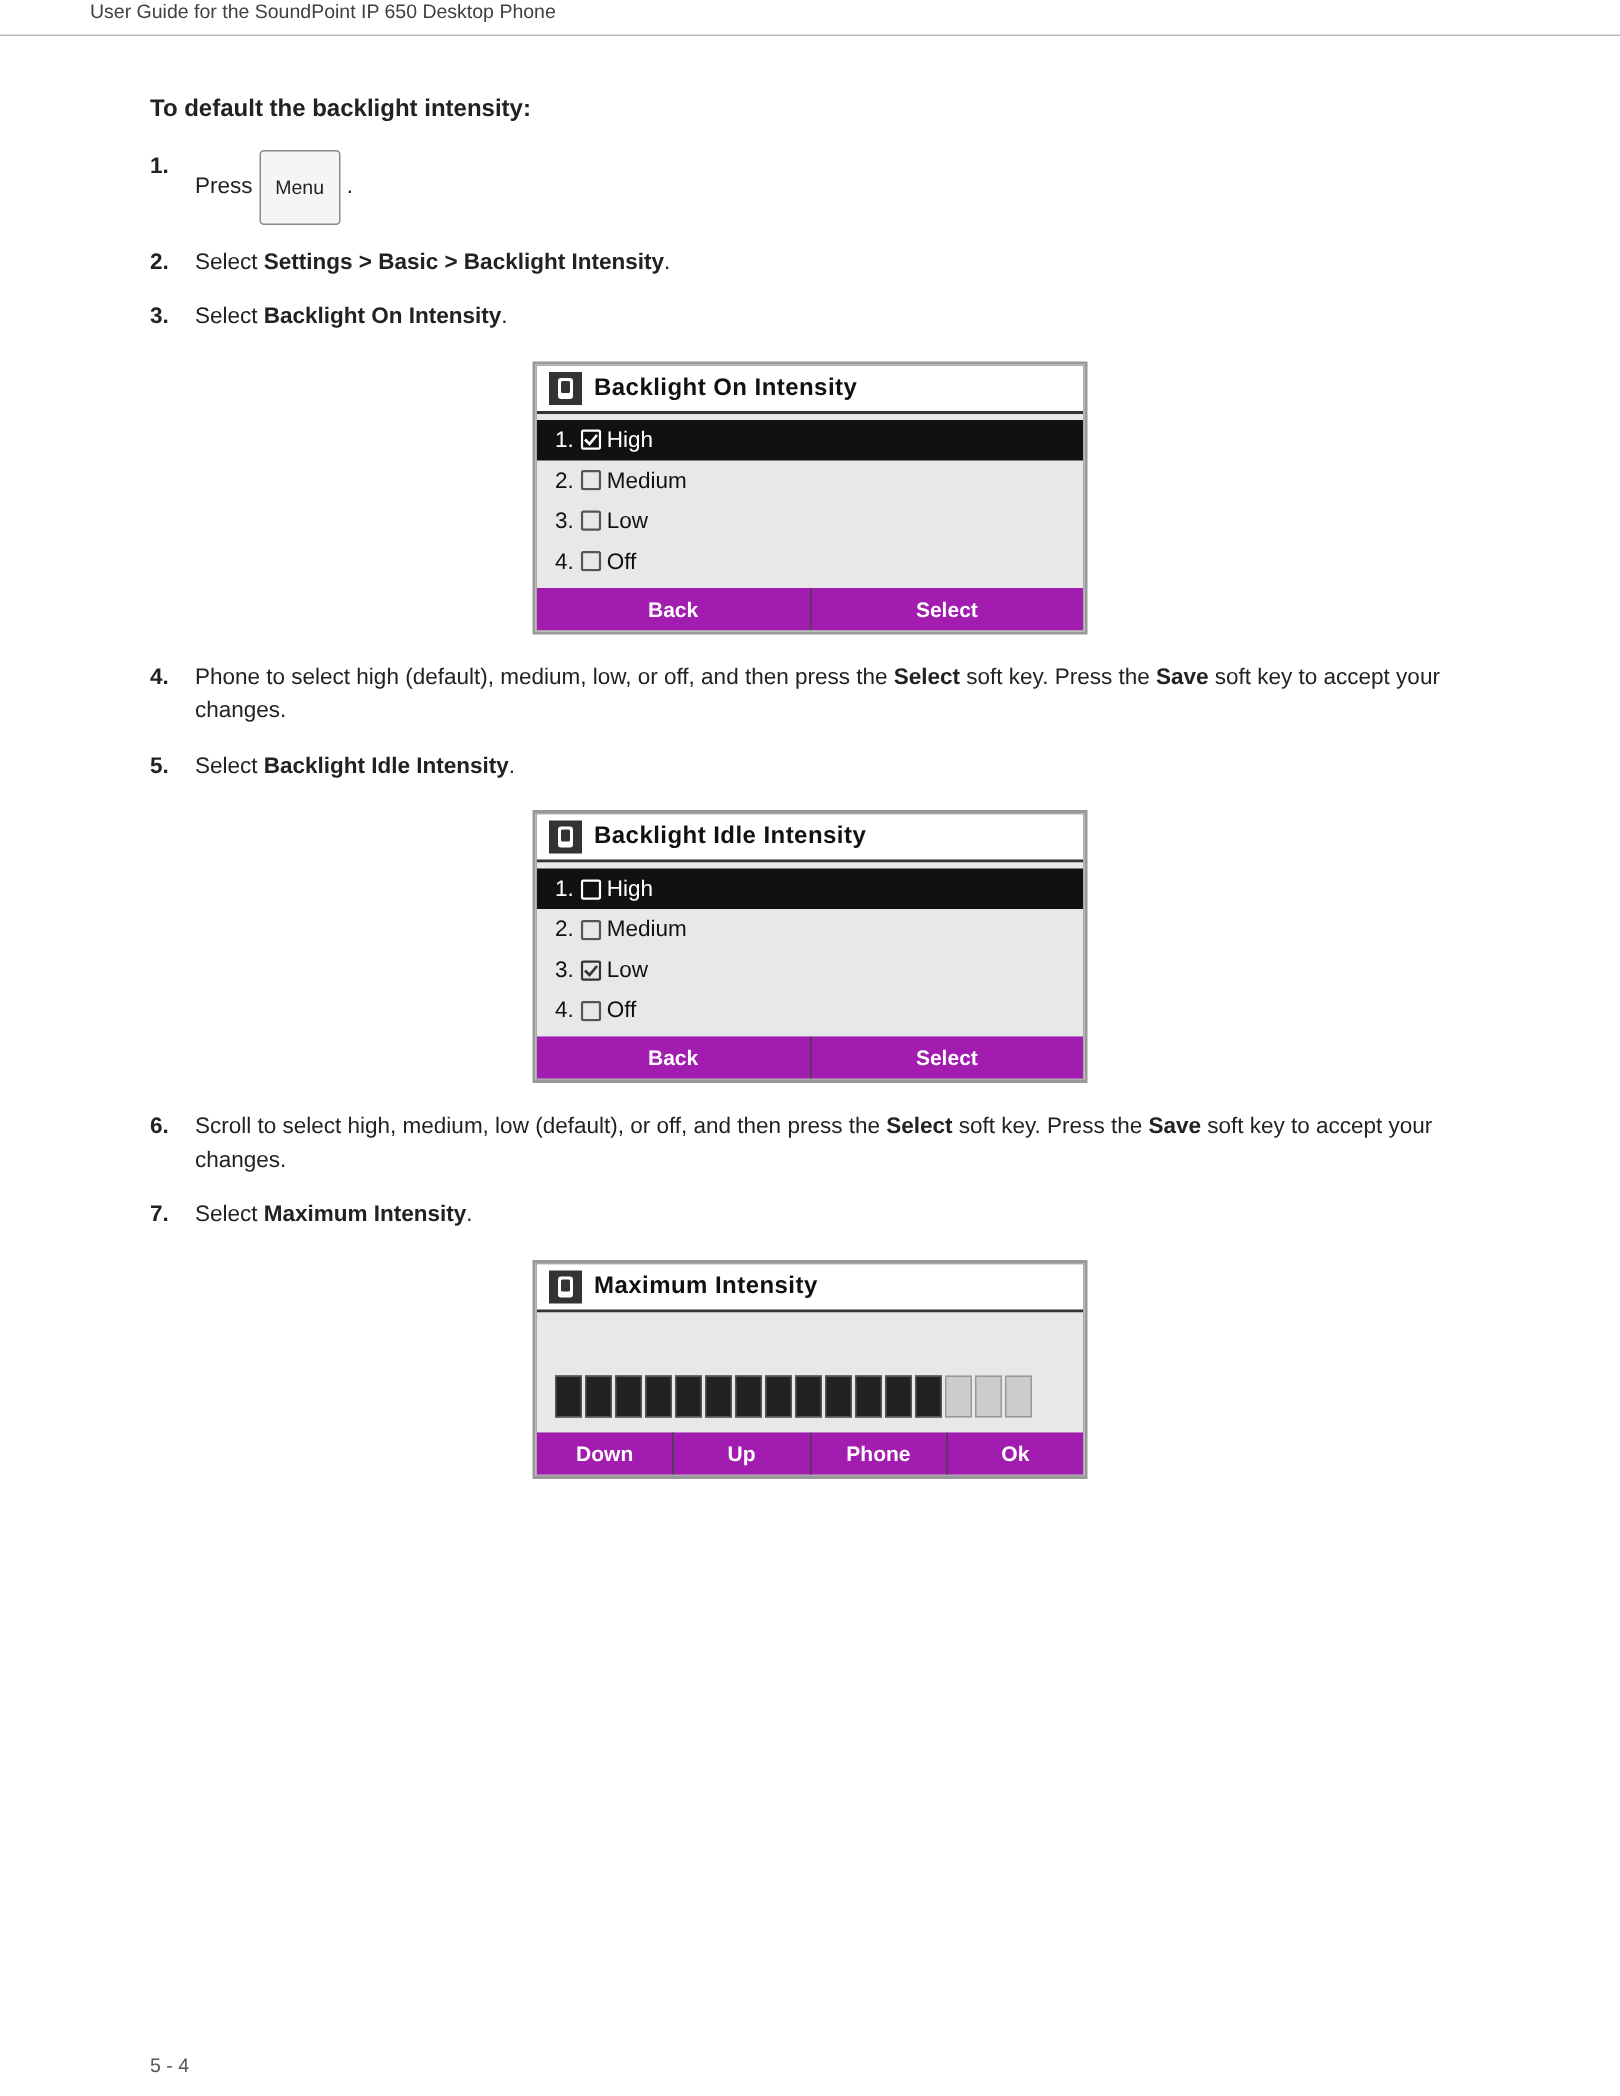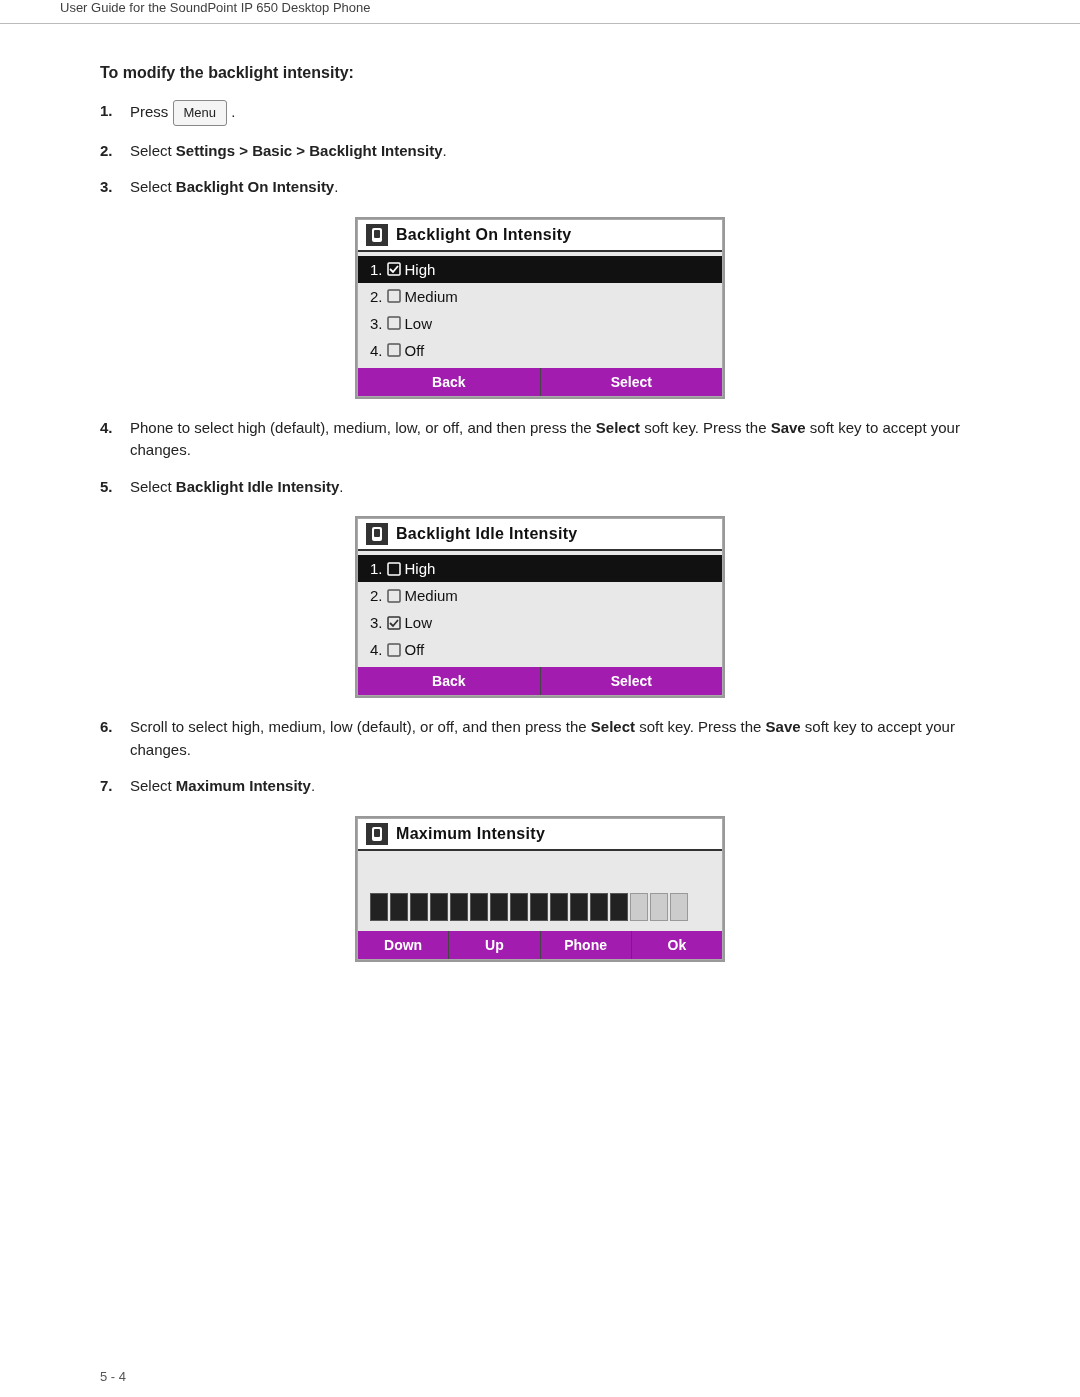--- a/index.html
+++ b/index.html
@@ -44,21 +44,21 @@
     }
     .step-content {
       flex: 1;
     }
     .step-content b {
       font-weight: bold;
     }
     .menu-button {
       display: inline-block;
       border: 1.5px solid #888;
-      padding: 2px 10px;
+      padding: 14px 10px;
       font-size: 13px;
       background: #f5f5f5;
       border-radius: 3px;
       vertical-align: middle;
     }
 
     
     .phone-screen {
       width: 370px;
       border: 2px solid #999;
@@ -181,21 +181,21 @@
   </style>
 </head>
 <body>
 
 <div class="page-header">
   <span>User Guide for the SoundPoint IP 650 Desktop Phone</span>
 </div>
 
 <div class="page-content">
 
-  <div class="section-title">To modify the backlight intensity:</div>
+  <div class="section-title">To default the backlight intensity:</div>
 
   <ol class="step-list">
     <li>
       <span class="step-num">1.</span>
       <span class="step-content">
         <span>Press</span>
         <span class="menu-button">Menu</span>
         <span>.</span>
       </span>
     </li>

